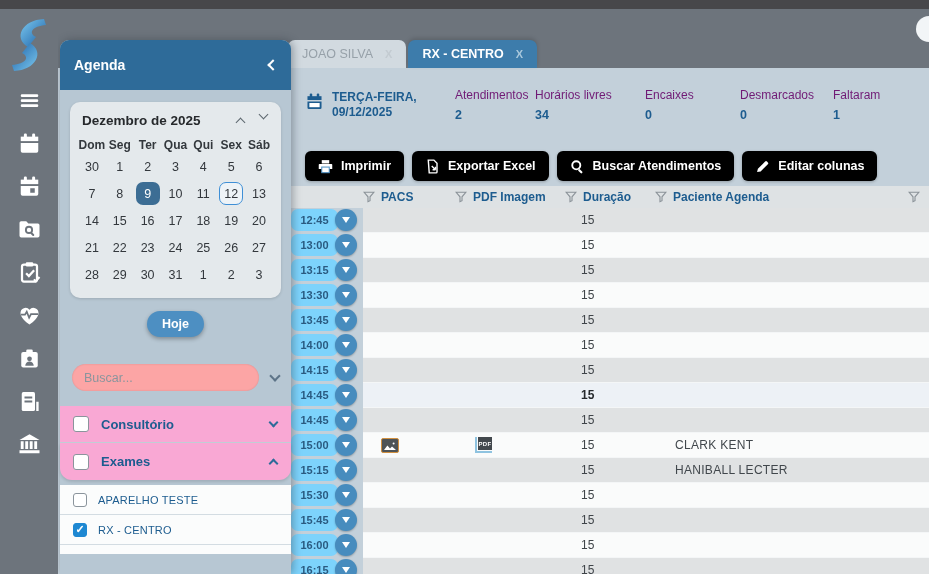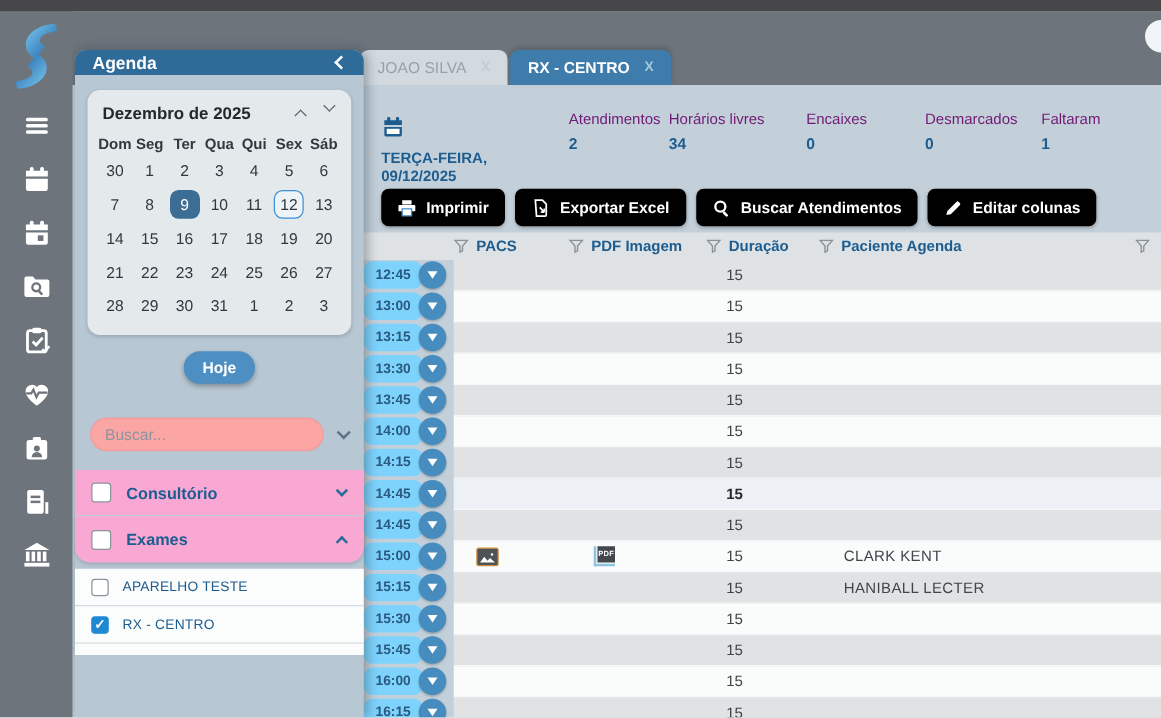--- a/index.html
+++ b/index.html
@@ -17,21 +17,21 @@
   .logo { margin-top:8px; width:42px; height:56px; }
   .sb-icons { margin-top:14px; display:flex; flex-direction:column; gap:16px; align-items:center; }
   .sb-btn { width:30px; height:27px; display:flex; align-items:center; justify-content:center; cursor:pointer; }
   .sb-btn svg { width:25px; height:25px; }
 
   .icon { display:inline-flex; align-items:center; justify-content:center; }
 
   
   .agenda-panel { position:absolute; left:60px; top:40px; width:231px; height:534px; z-index:10;
                   border-radius:9px 9px 0 0; box-shadow:2px 0 9px rgba(40,50,60,.4); background:#b7c7d3; }
-  .panel-header { height:20px; background:#2e6b99; border-radius:9px 9px 0 0; display:flex; align-items:center;
+  .panel-header { height:50px; background:#2e6b99; border-radius:9px 9px 0 0; display:flex; align-items:center;
                   padding:0 14px; color:#fff; }
   .panel-title { font-size:14px; font-weight:bold; flex:1; }
   .chev { width:8px; height:8px; border-right:2.2px solid #fff; border-bottom:2.2px solid #fff; display:inline-block; }
   .chev.left { transform:rotate(135deg); }
   .chev.down { transform:rotate(45deg); margin-top:-4px; }
   .chev.up { transform:rotate(-135deg); margin-top:4px; }
   .chev.gray { border-color:#5c666e; width:7px; height:7px; border-width:1.8px; }
   .chev.blue { border-color:#2e6b99; width:7px; height:7px; border-width:2px; }
   .chev.steel { border-color:#5d7488; width:8px; height:8px; border-width:2px; }
 
@@ -76,21 +76,21 @@
 
   
   .tabs { position:absolute; left:288px; top:40px; display:flex; gap:2px; z-index:6; }
   .tab { height:28px; display:flex; align-items:center; gap:12px; padding:0 14px; border-radius:7px 7px 0 0;
          background:#d2dae0; color:#97a1a9; font-size:12.5px; cursor:pointer; }
   .tab .x { font-size:11px; font-weight:bold; color:#c3cbd1; cursor:pointer; }
   .tab.active { background:#3d7cab; color:#fff; font-weight:bold; box-shadow:0 -2px 4px rgba(0,0,0,.15); }
   .tab.active .x { color:#a9c8dc; }
 
   
-  .day-header { position:absolute; left:305px; top:90px; display:flex; gap:8px; align-items:flex-start; z-index:6;flex-direction:column; }
+  .day-header { position:absolute; left:305px; top:90px; display:flex; gap:8px; align-items:flex-start; z-index:6; }
   .day-header svg { width:19px; height:19px; margin-top:2px; }
   .day-lines { font-size:12px; font-weight:bold; color:#1d5c8f; line-height:15px; }
   .stats { position:absolute; left:455px; top:88px; display:grid; grid-template-columns:80px 110px 95px 93px auto; z-index:6; }
   .stat-label { font-size:12px; color:#701a75; }
   .stat-value { font-size:12.5px; font-weight:bold; color:#1d5c8f; margin-top:6px; }
 
   
   .toolbar { position:absolute; left:305px; top:151px; display:flex; gap:8px; z-index:6; }
   .tb-btn { height:30px; display:flex; align-items:center; gap:8px; padding:0 13px; background:#000000; border:none;
             border-radius:6px; color:#fff; font-size:12.5px; font-weight:bold; font-family:inherit; cursor:pointer;

